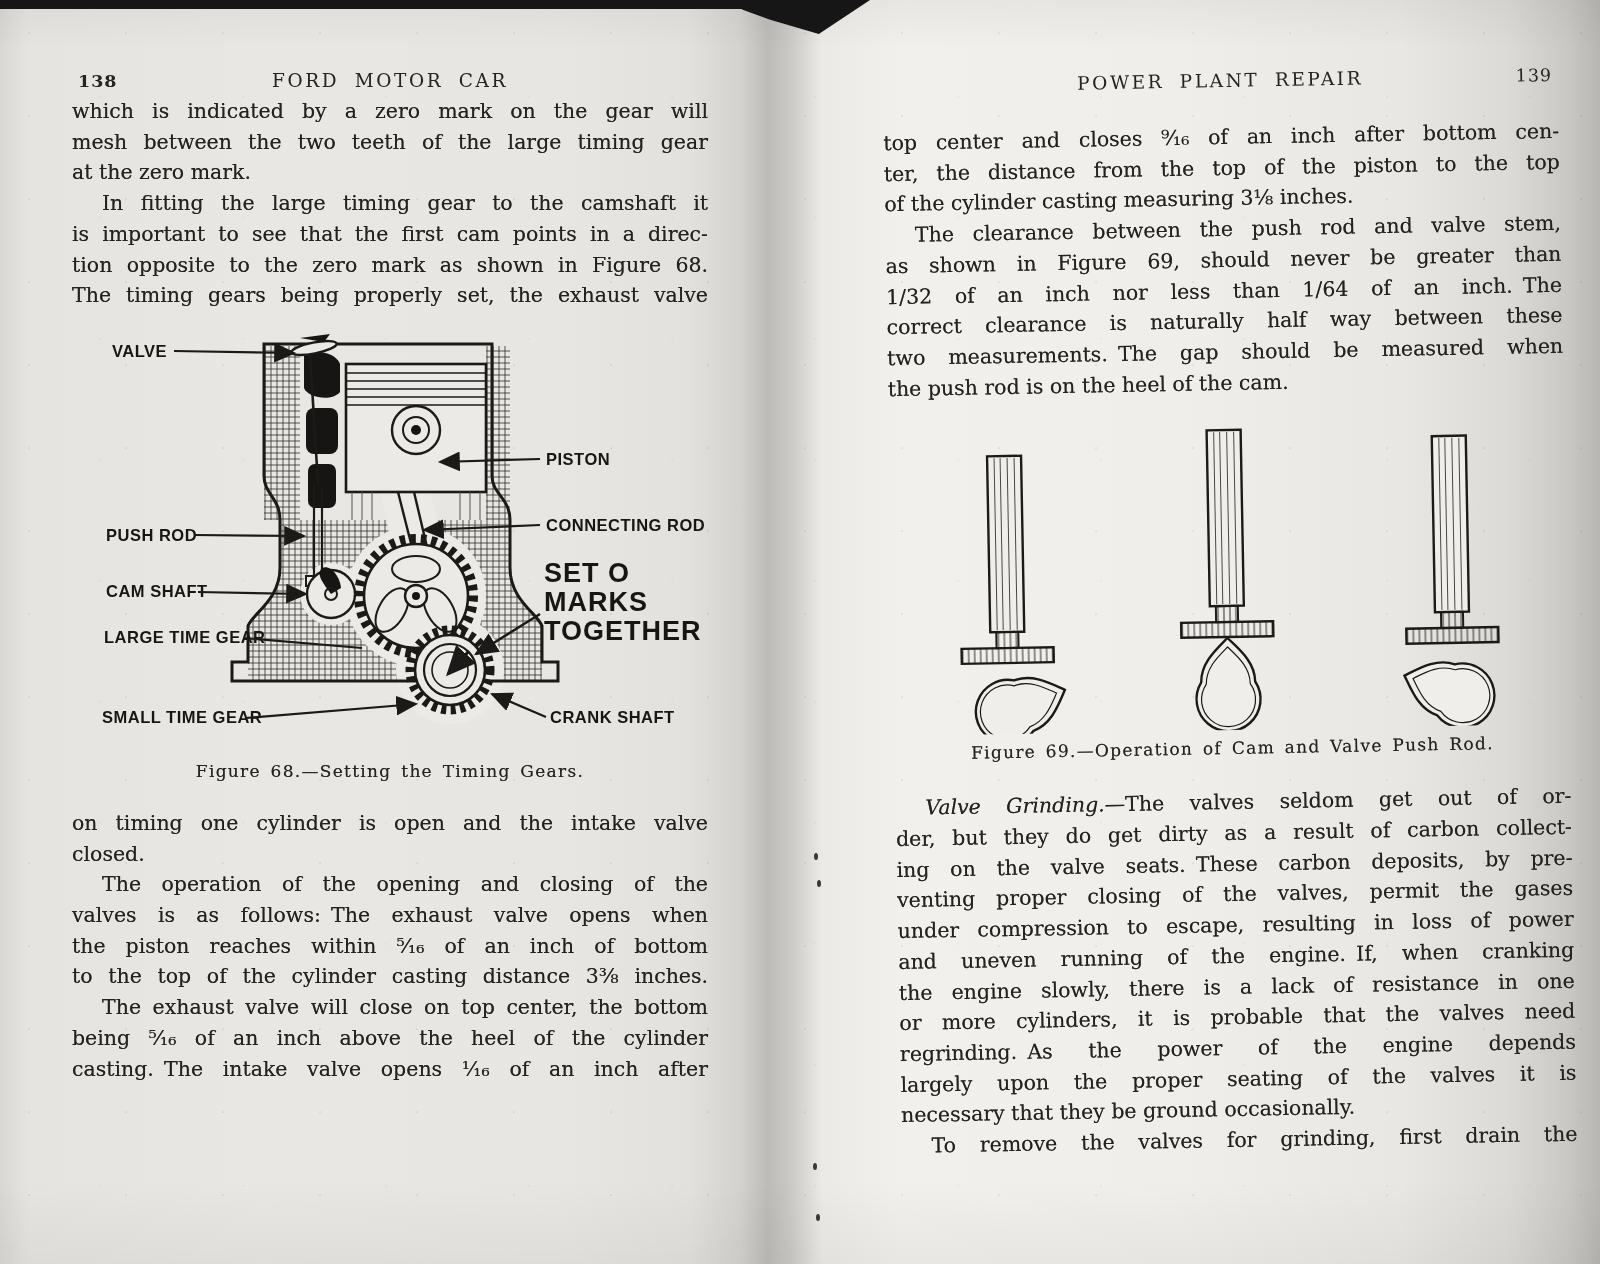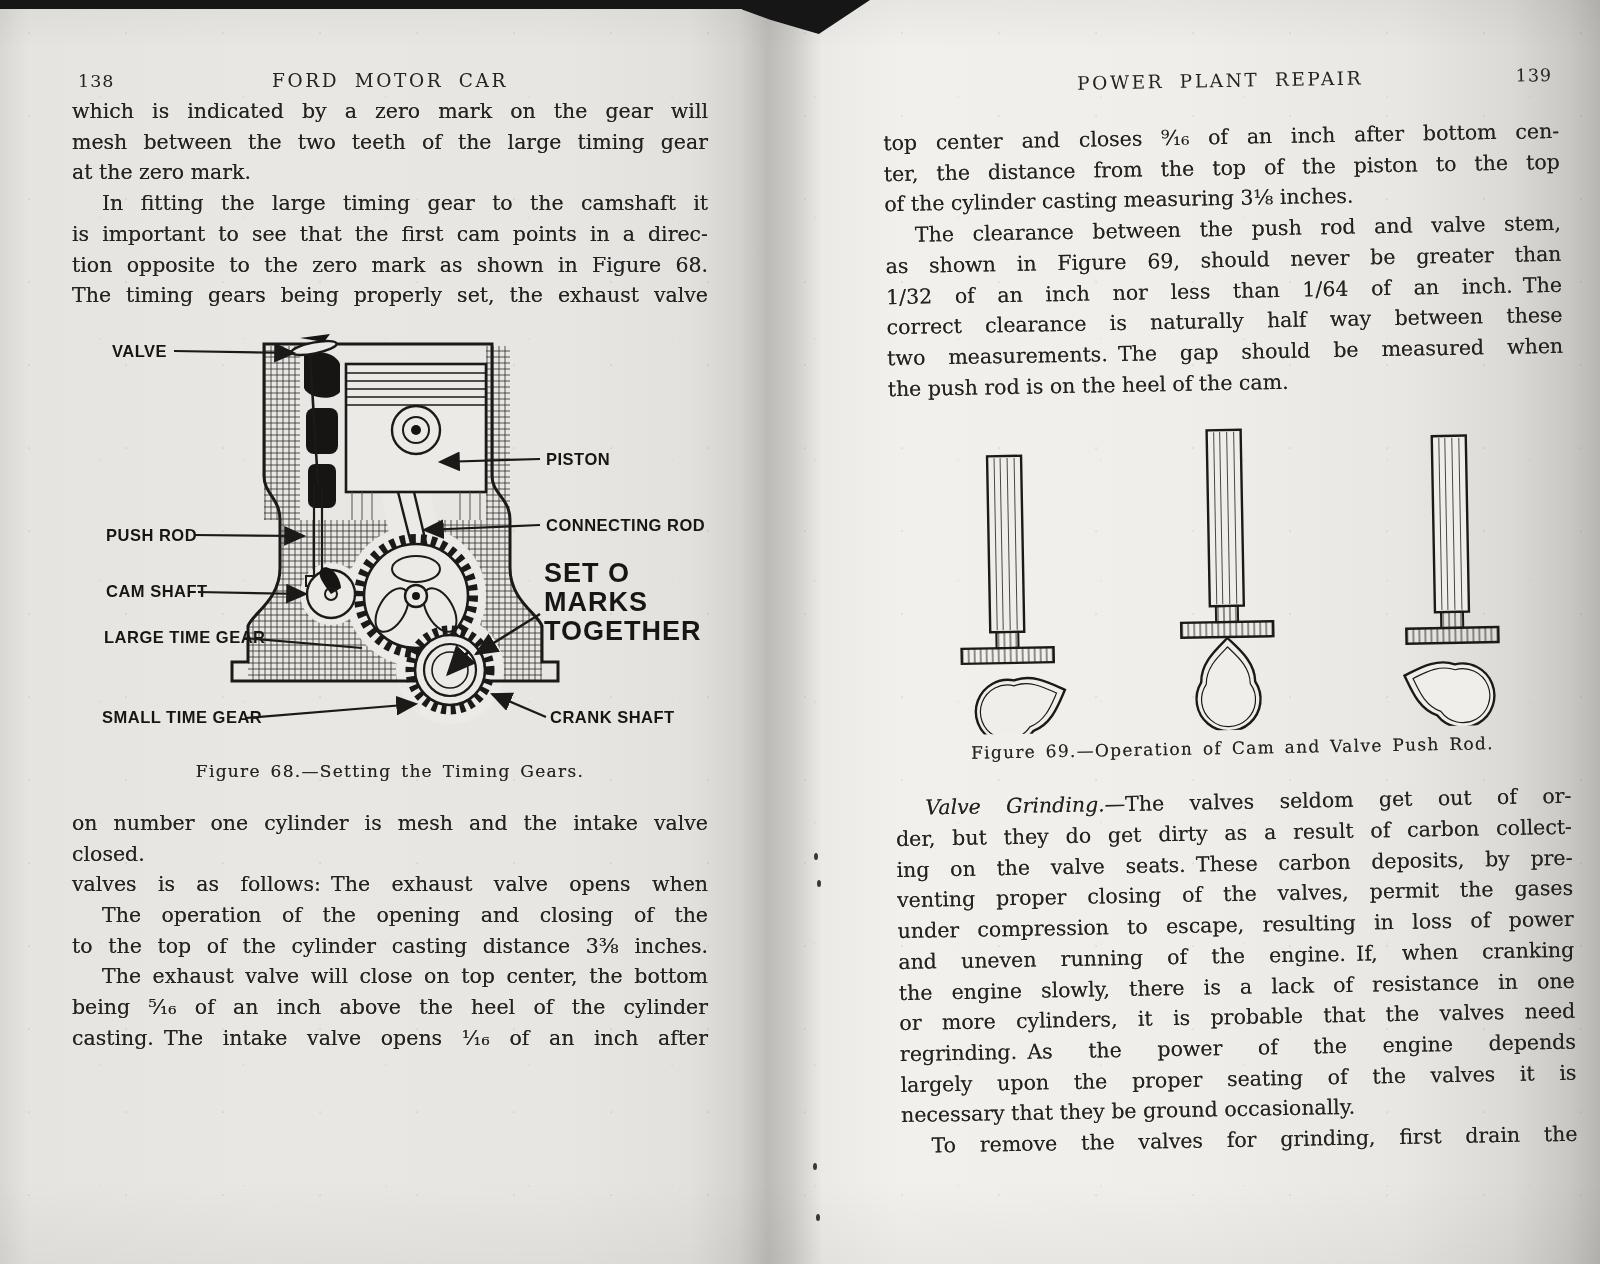--- a/index.html
+++ b/index.html
@@ -22,21 +22,21 @@
     clip-path:polygon(0 0,100% 0,60% 100%,22% 58%,0 28%);}
   .stitch{position:absolute;width:4px;height:7px;border-radius:50%;background:#3a3834;}
 
   .pg{position:absolute;top:70px;}
   #left-page{left:72px;width:636px;}
   #right-page{left:882px;width:676px;transform:rotate(-1.05deg);transform-origin:340px 0;}
 
   .hdr-row{position:relative;height:26px;}
   .ph{font-size:18.5px;letter-spacing:2.6px;word-spacing:7px;text-align:center;color:#26241f;}
   .pnum{position:absolute;top:1px;font-size:17.5px;letter-spacing:1px;color:#26241f;}
-  .pnum.l{left:6px;} .pnum.r{right:6px;}
+  .pnum.l{left:6px;font-weight:bold;} .pnum.r{right:6px;}
 
   .ln{font-size:20.5px;line-height:30.7px;color:#232220;
       text-shadow:0 0 .5px rgba(35,34,32,.65);}
   .jl{text-align:justify;text-align-last:justify;}
   .ll{text-align:left;}
   .ind{text-indent:30px;}
   .ital{font-style:italic;}
   .figcap{font-size:17px;letter-spacing:1.3px;word-spacing:3px;text-align:center;
       color:#26241f;text-shadow:0 0 .5px rgba(35,34,32,.6);}
 
@@ -182,26 +182,27 @@
       <text class="big" x="450" y="258">SET O</text>
       <text class="big" x="450" y="287">MARKS</text>
       <text class="big" x="450" y="316">TOGETHER</text>
       <line x1="446" y1="290" x2="382" y2="330" stroke="#1b1a18" stroke-width="2.4" marker-end="url(#ah1)"></line>
       <text class="lbl" x="456" y="399">CRANK SHAFT</text>
       <line x1="452" y1="393" x2="398" y2="370" stroke="#1b1a18" stroke-width="2.2" marker-end="url(#ah1)"></line>
     </svg>
     <div class="figcap" style="margin-top:24px">Figure 68.—Setting the Timing Gears.</div>
 
     <div style="margin-top:27px">
-      <div class="ln jl">on number one cylinder is mesh and the intake valve</div>
+      <div class="ln jl">on timing one cylinder is open and the intake valve</div>
       <div class="ln ll">closed.</div>
     </div>
     <div>
+      <div class="ln jl ind">The operation of the opening and closing of the</div>
       <div class="ln jl">valves is as follows: The exhaust valve opens when</div>
-      <div class="ln jl ind">The operation of the opening and closing of the</div>
+      <div class="ln jl">the piston reaches within ⁵⁄₁₆ of an inch of bottom</div>
       <div class="ln jl">to the top of the cylinder casting distance 3⅜ inches.</div>
     </div>
     <div>
       <div class="ln jl ind">The exhaust valve will close on top center, the bottom</div>
       <div class="ln jl">being ⁵⁄₁₆ of an inch above the heel of the cylinder</div>
       <div class="ln jl">casting. The intake valve opens ¹⁄₁₆ of an inch after</div>
     </div>
   </div>
 
   <div class="pg" id="right-page">

